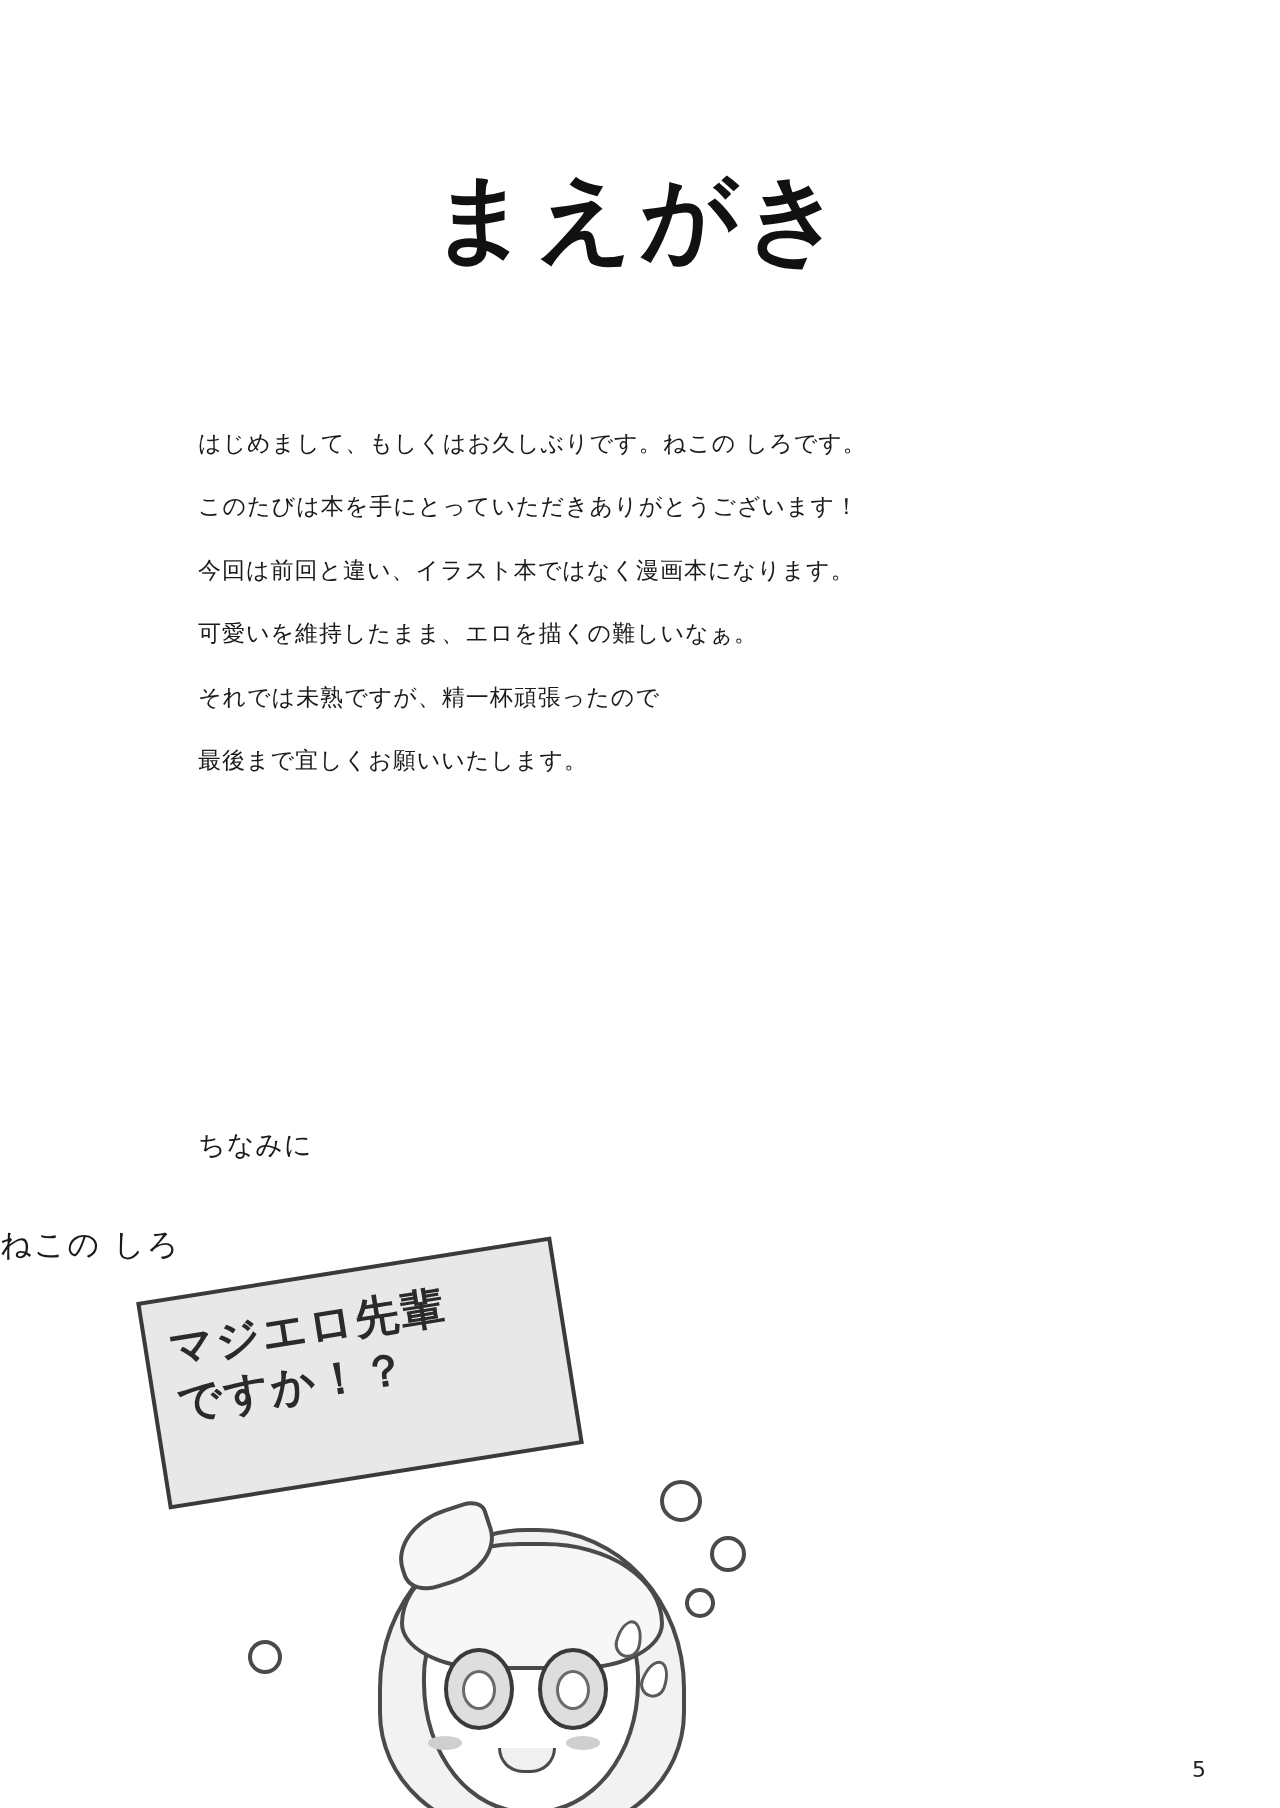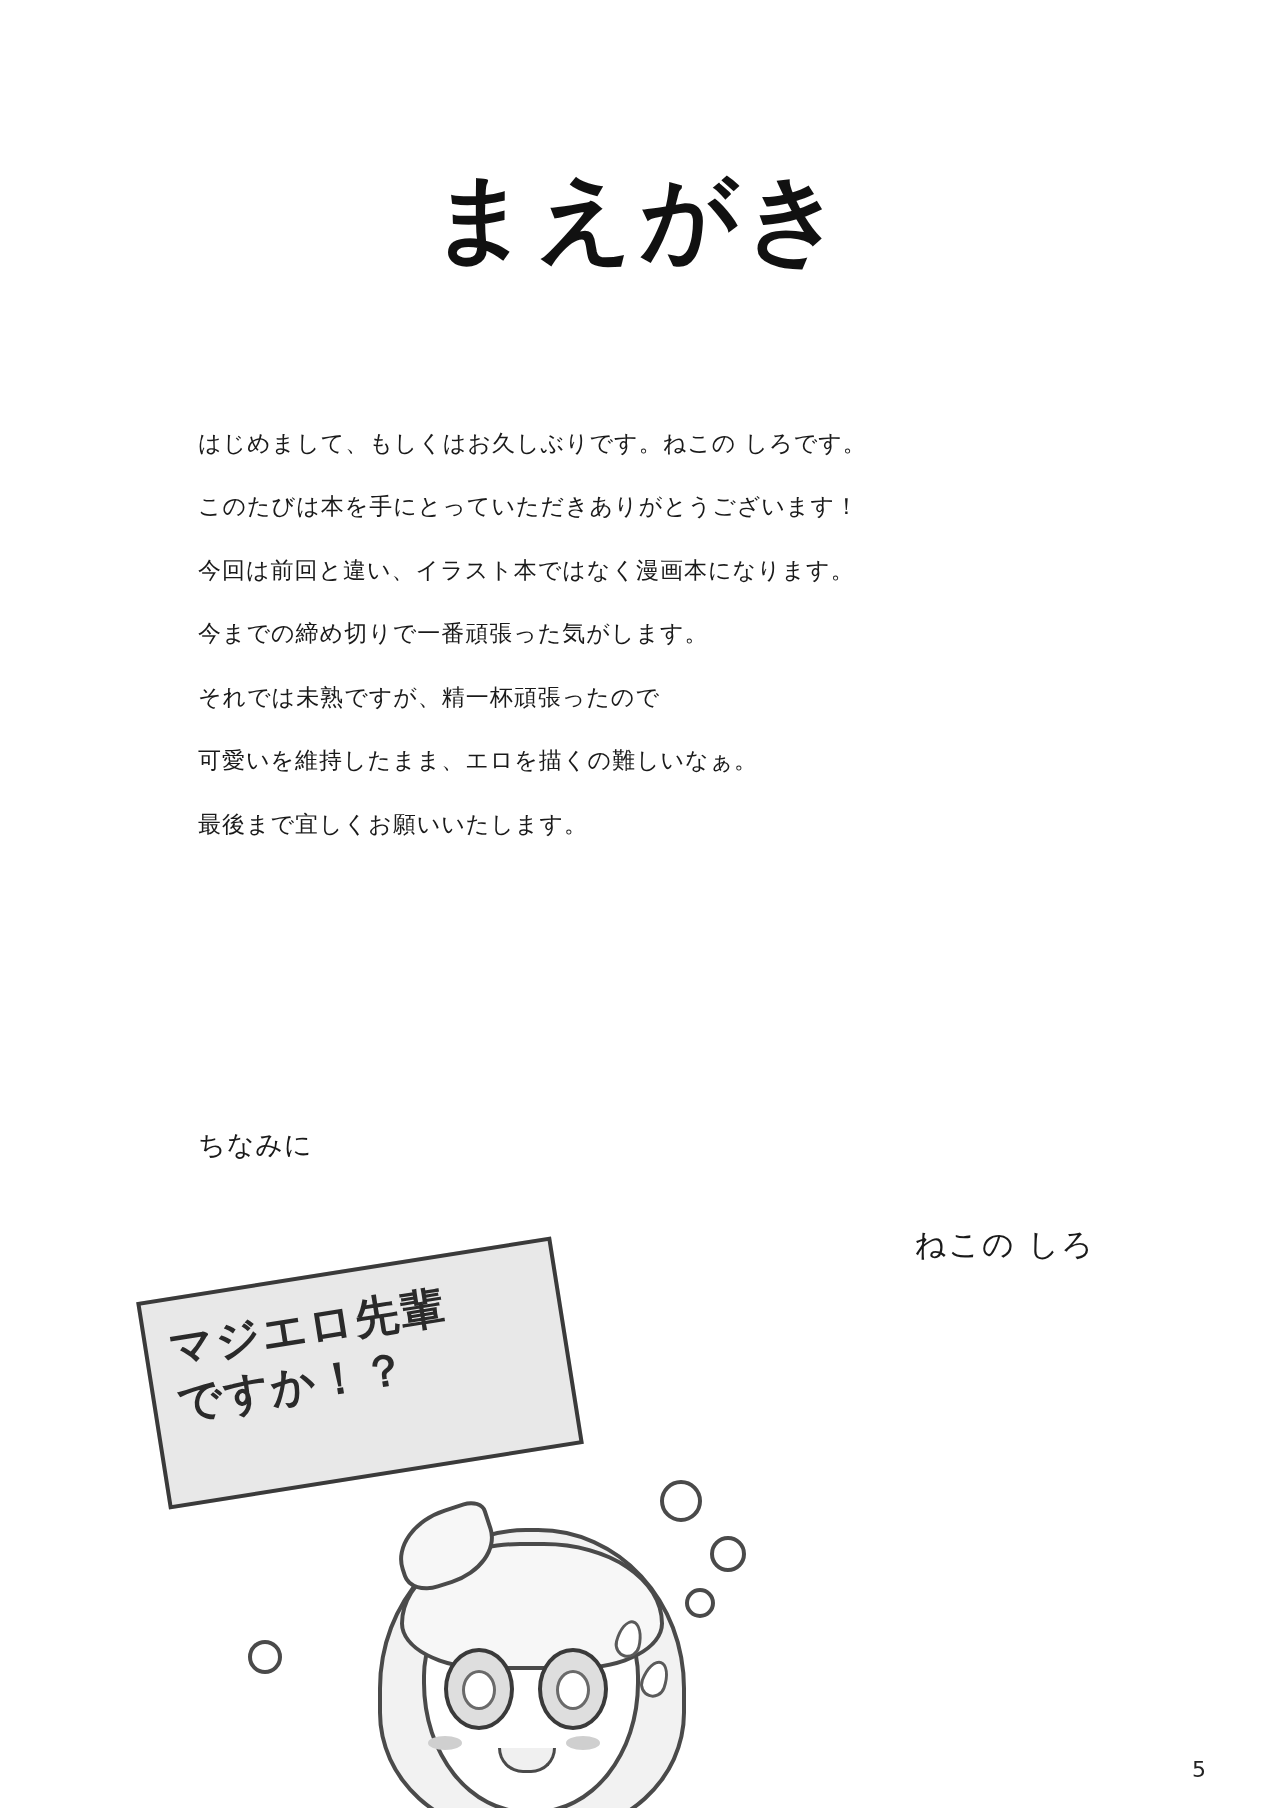--- a/index.html
+++ b/index.html
@@ -53,21 +53,21 @@
     font-size: 27px;
     line-height: 1.25;
     letter-spacing: 1px;
     font-weight: 500;
   }
   .signature {
     position: absolute;
     top: 1224px;
     left: 0;
     width: 1095px;
-    text-align: right;
+    text-align: left;
     font-size: 31px;
     letter-spacing: 2px;
     font-weight: 500;
   }
   .page-number {
     position: absolute;
     right: 38px;
     bottom: 26px;
     font-size: 22px;
     color: #222222;
@@ -221,23 +221,22 @@
 <body>
 
 <div class="page">
 
   <div class="title">まえがき</div>
 
   <div class="body-text">
     <p>はじめまして、もしくはお久しぶりです。ねこの しろです。</p>
     <p>このたびは本を手にとっていただきありがとうございます！</p>
     <p>今回は前回と違い、イラスト本ではなく漫画本になります。</p>
-    <p>今までの締め切りで一番頑張った気がします。</p>
+    <p>可愛いを維持したまま、エロを描くの難しいなぁ。</p>
     <p>それでは未熟ですが、精一杯頑張ったので</p>
-    <p>可愛いを維持したまま、エロを描くの難しいなぁ。</p>
     <p>最後まで宜しくお願いいたします。</p>
   </div>
 
   <div class="note-block">
     <p>ちなみに</p>
   </div>
 
   <div class="signature">ねこの しろ</div>
 
   <div class="illus">

